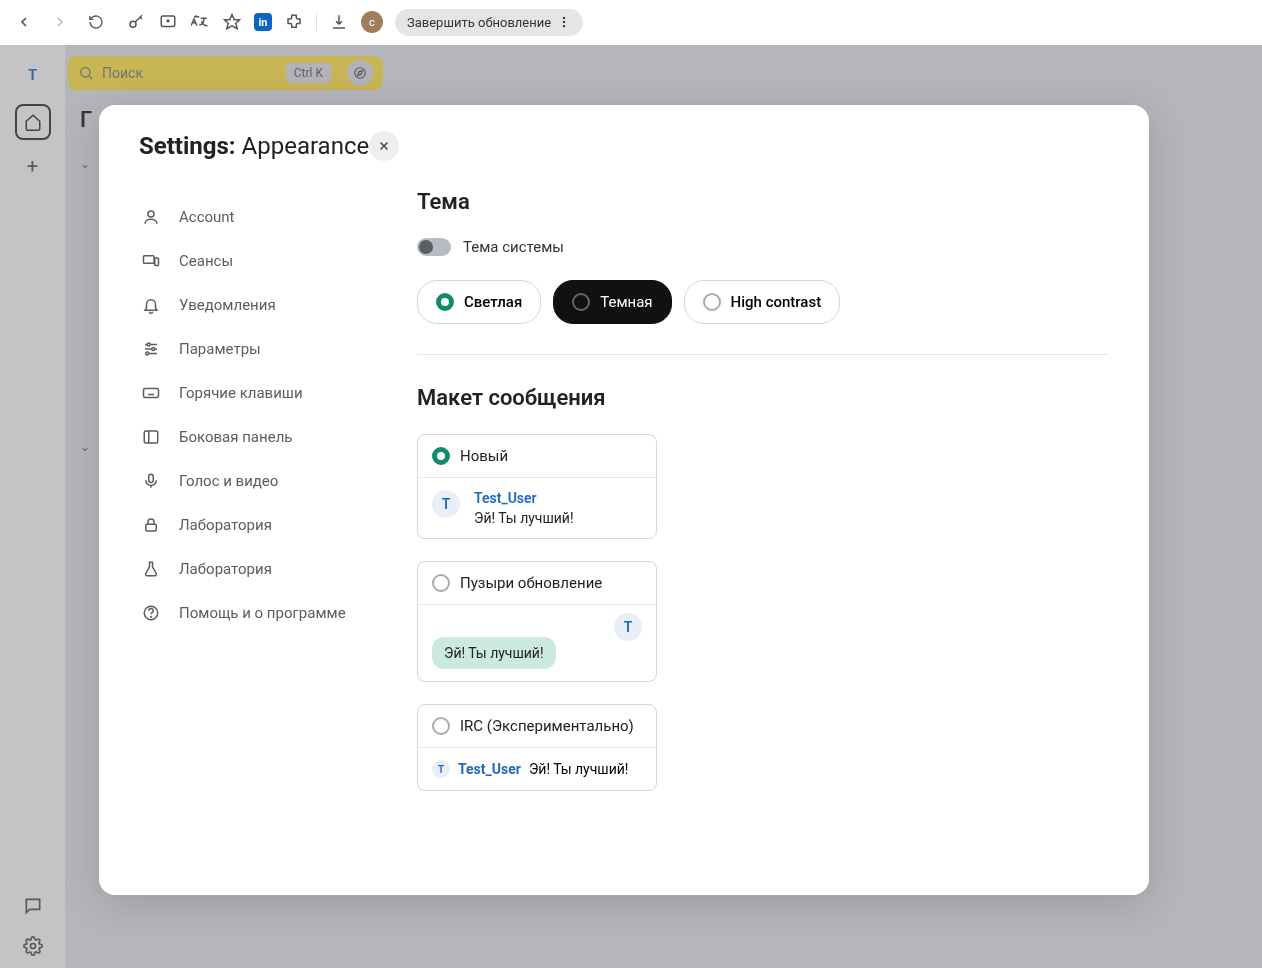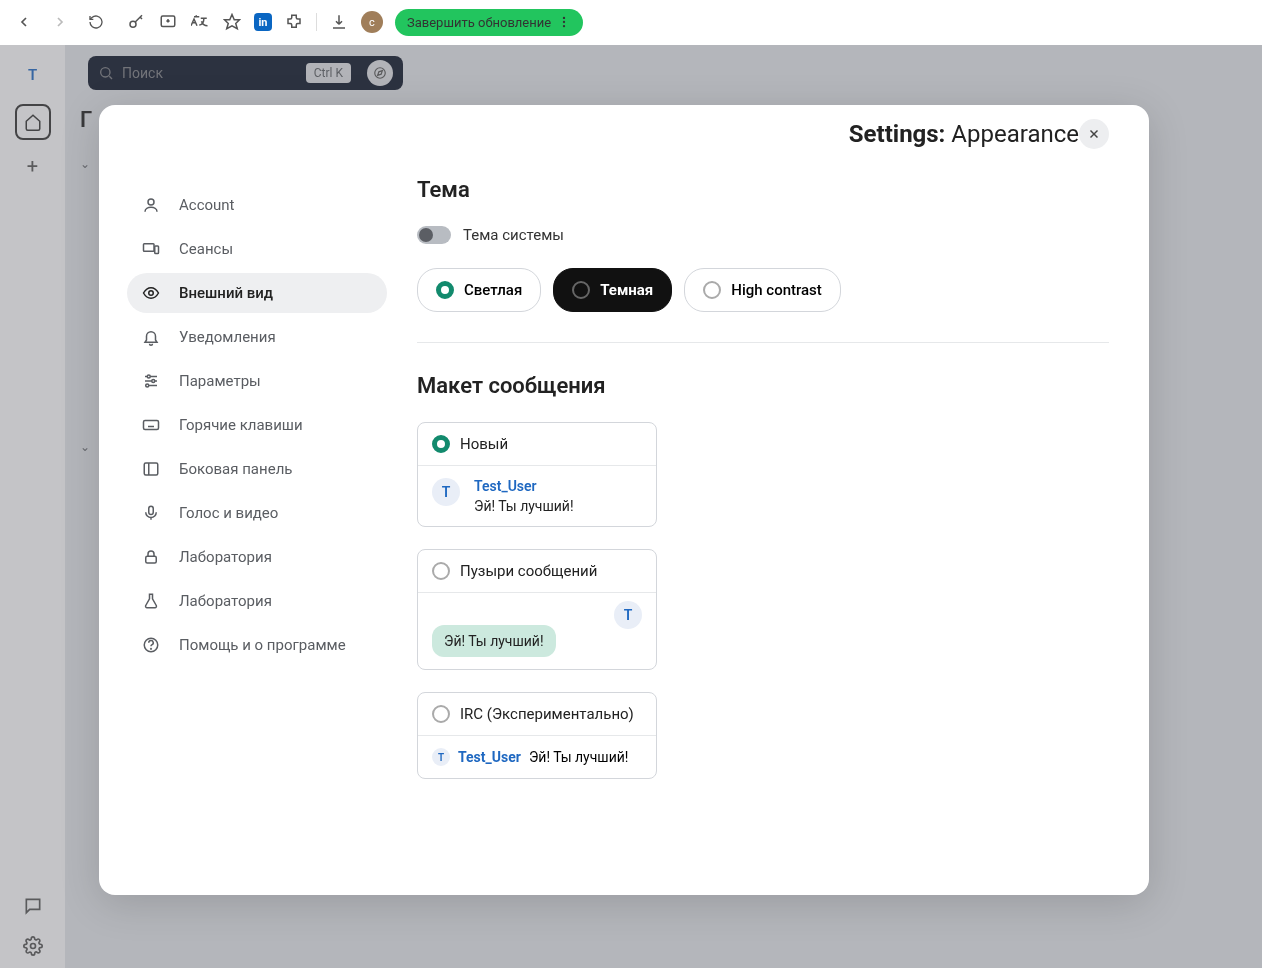--- a/index.html
+++ b/index.html
@@ -8,43 +8,43 @@
     
     .browser-chrome { height: 45px; display: flex; align-items: center; padding: 0 10px; gap: 8px; background: #fff; border-bottom: 1px solid transparent; }
     .nav-btn { width: 28px; height: 28px; display: flex; align-items: center; justify-content: center; border-radius: 50%; cursor: pointer; color: #555; }
     .nav-btn.disabled { color: #bbb; }
     .url-bar { flex: 1; height: 32px; background: #f1f3f4; border-radius: 16px; display: flex; align-items: center; padding: 0 14px; gap: 10px; font-size: 14px; color: #333; }
     .url-icon { font-size: 13px; color: #555; display: flex; align-items: center; }
     .chrome-actions { display: flex; align-items: center; gap: 12px; padding-left: 8px; }
     .chrome-icon { width: 20px; height: 20px; display: flex; align-items: center; justify-content: center; color: #555; }
     .linkedin-icon { width: 18px; height: 18px; background: #0a66c2; display: flex; align-items: center; justify-content: center; color: #fff; font-size: 11px; font-weight: bold; border-radius: 4px; }
     .avatar-c { width: 22px; height: 22px; border-radius: 50%; background: #a07e5a; color: #fff; display: flex; align-items: center; justify-content: center; font-size: 11px; }
-    .update-btn { background: #22c55e; padding: 6px 12px; border-radius: 16px; display: flex; align-items: center; gap: 6px; font-size: 13px; color: #333; }
+    .update-btn { background: #e5e5e5; padding: 6px 12px; border-radius: 16px; display: flex; align-items: center; gap: 6px; font-size: 13px; color: #333; }
     .vsep { width: 1px; height: 18px; background: #ddd; }
 
     
     .app-bg { position: absolute; top: 45px; left: 0; right: 0; bottom: 0; background: #dfe2e6; }
     .sidebar-left { position: absolute; left: 0; top: 0; bottom: 0; width: 65px; background: #f7f8f9; display: flex; flex-direction: column; align-items: center; padding-top: 15px; gap: 14px; }
     .avatar-t { width: 30px; height: 30px; border-radius: 50%; display: flex; align-items: center; justify-content: center; font-size: 15px; font-weight: 600; color: #1f68c1; }
     .home-btn { width: 36px; height: 36px; border: 2px solid #333; border-radius: 8px; display: flex; align-items: center; justify-content: center; }
     .add-btn { font-size: 20px; color: #555; }
     .sidebar-bottom { position: absolute; bottom: 12px; display: flex; flex-direction: column; gap: 20px; align-items: center; }
 
-    .search-bar-bg { position: absolute; left: 88px; top: 11px; width: 315px; height: 34px; background: #0f172a; border-radius: 8px; display: flex; align-items: center; padding: 0 10px; gap: 8px; color: #7a7d82; font-size: 14px; }
+    .search-bar-bg { position: absolute; left: 68px; top: 11px; width: 315px; height: 34px; background: #fde047; border-radius: 8px; display: flex; align-items: center; padding: 0 10px; gap: 8px; color: #7a7d82; font-size: 14px; }
     .search-shortcut { margin-left: auto; background: #dcdee2; padding: 3px 8px; border-radius: 4px; font-size: 12px; color: #5a5d62; }
     .compass-btn { margin-left: 8px; width: 26px; height: 26px; background: #dcdee2; border-radius: 50%; display: flex; align-items: center; justify-content: center; }
     .page-title-bg { position: absolute; left: 80px; top: 62px; font-size: 22px; font-weight: 600; color: #222; }
     .chevron-sidebar { position: absolute; left: 80px; color: #6b6e74; font-size: 12px; }
 
     
     .modal-overlay { position: absolute; top: 45px; left: 0; right: 0; bottom: 0; background: rgba(100,100,105,0.35); }
 
     
     .modal { position: absolute; left: 99px; top: 105px; width: 1050px; height: 790px; background: #fff; border-radius: 16px; box-shadow: 0 8px 40px rgba(0,0,0,0.15); display: flex; flex-direction: column; overflow: hidden; }
-    .modal-header { padding: 14px 40px 18px 40px; display: flex; align-items: center; justify-content: flex-end; }
+    .modal-header { padding: 26px 40px 18px 40px; display: flex; align-items: center; justify-content: flex-start; }
     .modal-title { font-size: 24px; color: #222; }
     .modal-title strong { font-weight: 700; }
     .modal-title span.sub { font-weight: 400; }
     .close-btn { width: 30px; height: 30px; border-radius: 50%; background: #edeef0; display: flex; align-items: center; justify-content: center; color: #444; font-size: 14px; cursor: pointer; }
 
     .modal-body { flex: 1; display: flex; padding: 0 40px 0 28px; overflow: hidden; }
 
     .settings-nav { width: 260px; padding-top: 18px; display: flex; flex-direction: column; gap: 4px; }
     .nav-item { display: flex; align-items: center; gap: 18px; padding: 10px 14px; border-radius: 24px; color: #5a5d62; font-size: 15px; cursor: pointer; }
     .nav-item.active { background: #eeeff1; color: #222; font-weight: 500; }
@@ -58,21 +58,21 @@
     .toggle-label { font-size: 15px; color: #333; }
 
     .theme-options { display: flex; gap: 12px; margin-bottom: 30px; }
     .theme-card { border: 1px solid #d3d6db; border-radius: 20px; padding: 12px 18px; display: flex; align-items: center; gap: 10px; font-size: 15px; cursor: pointer; }
     .theme-card.light-selected { border-color: #d3d6db; }
     .theme-card.dark-card { background: #111; color: #fff; border-color: #111; }
     .radio { width: 18px; height: 18px; border: 2px solid #aaa; border-radius: 50%; display: inline-block; flex-shrink: 0; }
     .radio.checked { border: 5px solid #128a6d; }
     .dark-card .radio { border-color: #666; }
     .theme-card .label { font-weight: 500; }
-    .dark-card .label { font-weight: 700; }
+    .dark-card .label { font-weight: 400; }
 
     .divider { height: 1px; background: #e6e8ea; margin: 10px 0 30px 0; }
 
     .layout-options { display: flex; flex-direction: column; gap: 22px; max-width: 240px; }
     .layout-card { border: 1px solid #d3d6db; border-radius: 8px; overflow: hidden; background: #fff; }
     .layout-card-header { display: flex; align-items: center; gap: 10px; padding: 12px 14px; font-size: 15px; color: #222; border-bottom: 1px solid #e6e8ea; }
     .layout-preview { padding: 12px 14px; }
     .preview-modern { display: flex; gap: 14px; align-items: flex-start; }
     .preview-avatar { width: 28px; height: 28px; border-radius: 50%; background: #e9eef7; color: #1f68c1; display: flex; align-items: center; justify-content: center; font-size: 14px; font-weight: 600; flex-shrink: 0; }
     .preview-user { color: #1f68c1; font-weight: 600; font-size: 14px; }
@@ -224,29 +224,20 @@
       </div>
       <div class="nav-item">
         <span class="nicon">
             <svg width="18" height="18" viewBox="0 0 24 24" fill="none" stroke="currentColor" stroke-width="2">
               <rect x="2" y="5" width="14" height="10" rx="1"></rect>
               <rect x="17" y="8" width="5" height="10" rx="1"></rect>
             </svg>
           </span>
         <span>Сеансы</span>
       </div>
-      <div class="nav-item active">
-        <span class="nicon">
-            <svg width="18" height="18" viewBox="0 0 24 24" fill="none" stroke="currentColor" stroke-width="2">
-              <path d="M2 12s4-7 10-7 10 7 10 7-4 7-10 7-10-7-10-7z"></path>
-              <circle cx="12" cy="12" r="3"></circle>
-            </svg>
-          </span>
-        <span>Внешний вид</span>
-      </div>
       <div class="nav-item">
         <span class="nicon">
             <svg width="18" height="18" viewBox="0 0 24 24" fill="none" stroke="currentColor" stroke-width="2">
               <path d="M18 16v-5a6 6 0 1 0-12 0v5l-2 3h16l-2-3z"></path>
               <path d="M10 21a2 2 0 0 0 4 0"></path>
             </svg>
           </span>
         <span>Уведомления</span>
       </div>
       <div class="nav-item">
@@ -361,21 +352,21 @@
                 <div class="preview-user">Test_User</div>
                 <div class="preview-msg">Эй! Ты лучший!</div>
               </div>
             </div>
           </div>
         </div>
 
         <div class="layout-card">
           <div class="layout-card-header">
             <span class="radio"></span>
-            <span>Пузыри сообщений</span>
+            <span>Пузыри обновление</span>
           </div>
           <div class="layout-preview">
             <div class="preview-bubble-container">
               <div class="preview-avatar">T</div>
               <div class="preview-bubble">Эй! Ты лучший!</div>
             </div>
           </div>
         </div>
 
         <div class="layout-card">

